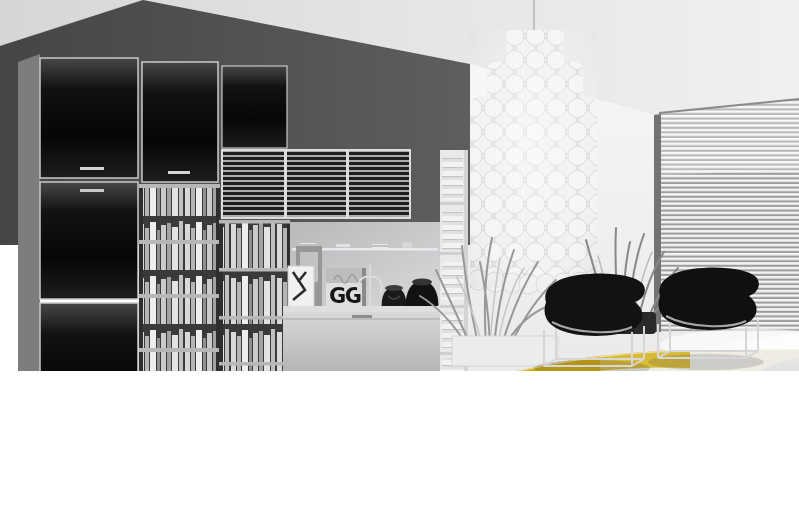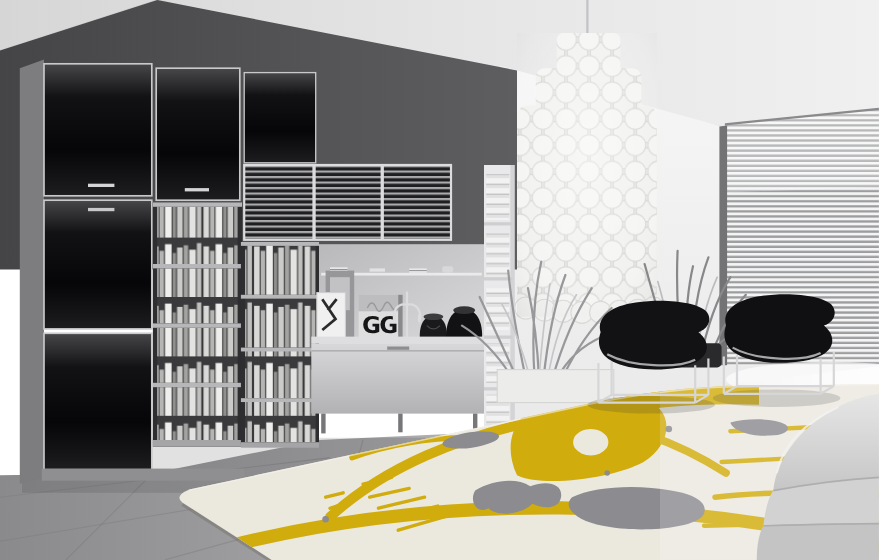--- a/index.html
+++ b/index.html
@@ -1,16 +1,16 @@
 <!DOCTYPE html>
 <html><head>
 <meta charset="utf-8">
 <style>
   html,body{margin:0;padding:0;background:#ffffff;}
-  .stage{position:relative;width:799px;height:509px;overflow:hidden;font-family:"DejaVu Sans",sans-serif;}
+  .stage{position:relative;width:799px;height:371px;overflow:hidden;font-family:"DejaVu Sans",sans-serif;}
   .stage svg{position:absolute;left:0;top:0;display:block;}
   .gg-text{font-family:"DejaVu Sans",sans-serif;font-weight:bold;letter-spacing:-1.5px;}
 </style>
 </head>
 <body>
 
 <div class="stage">
 <svg width="799" height="509" viewBox="0 0 799 509">
   <defs>
     <linearGradient id="gradCeil" x1="0" y1="0" x2="1" y2="0">

